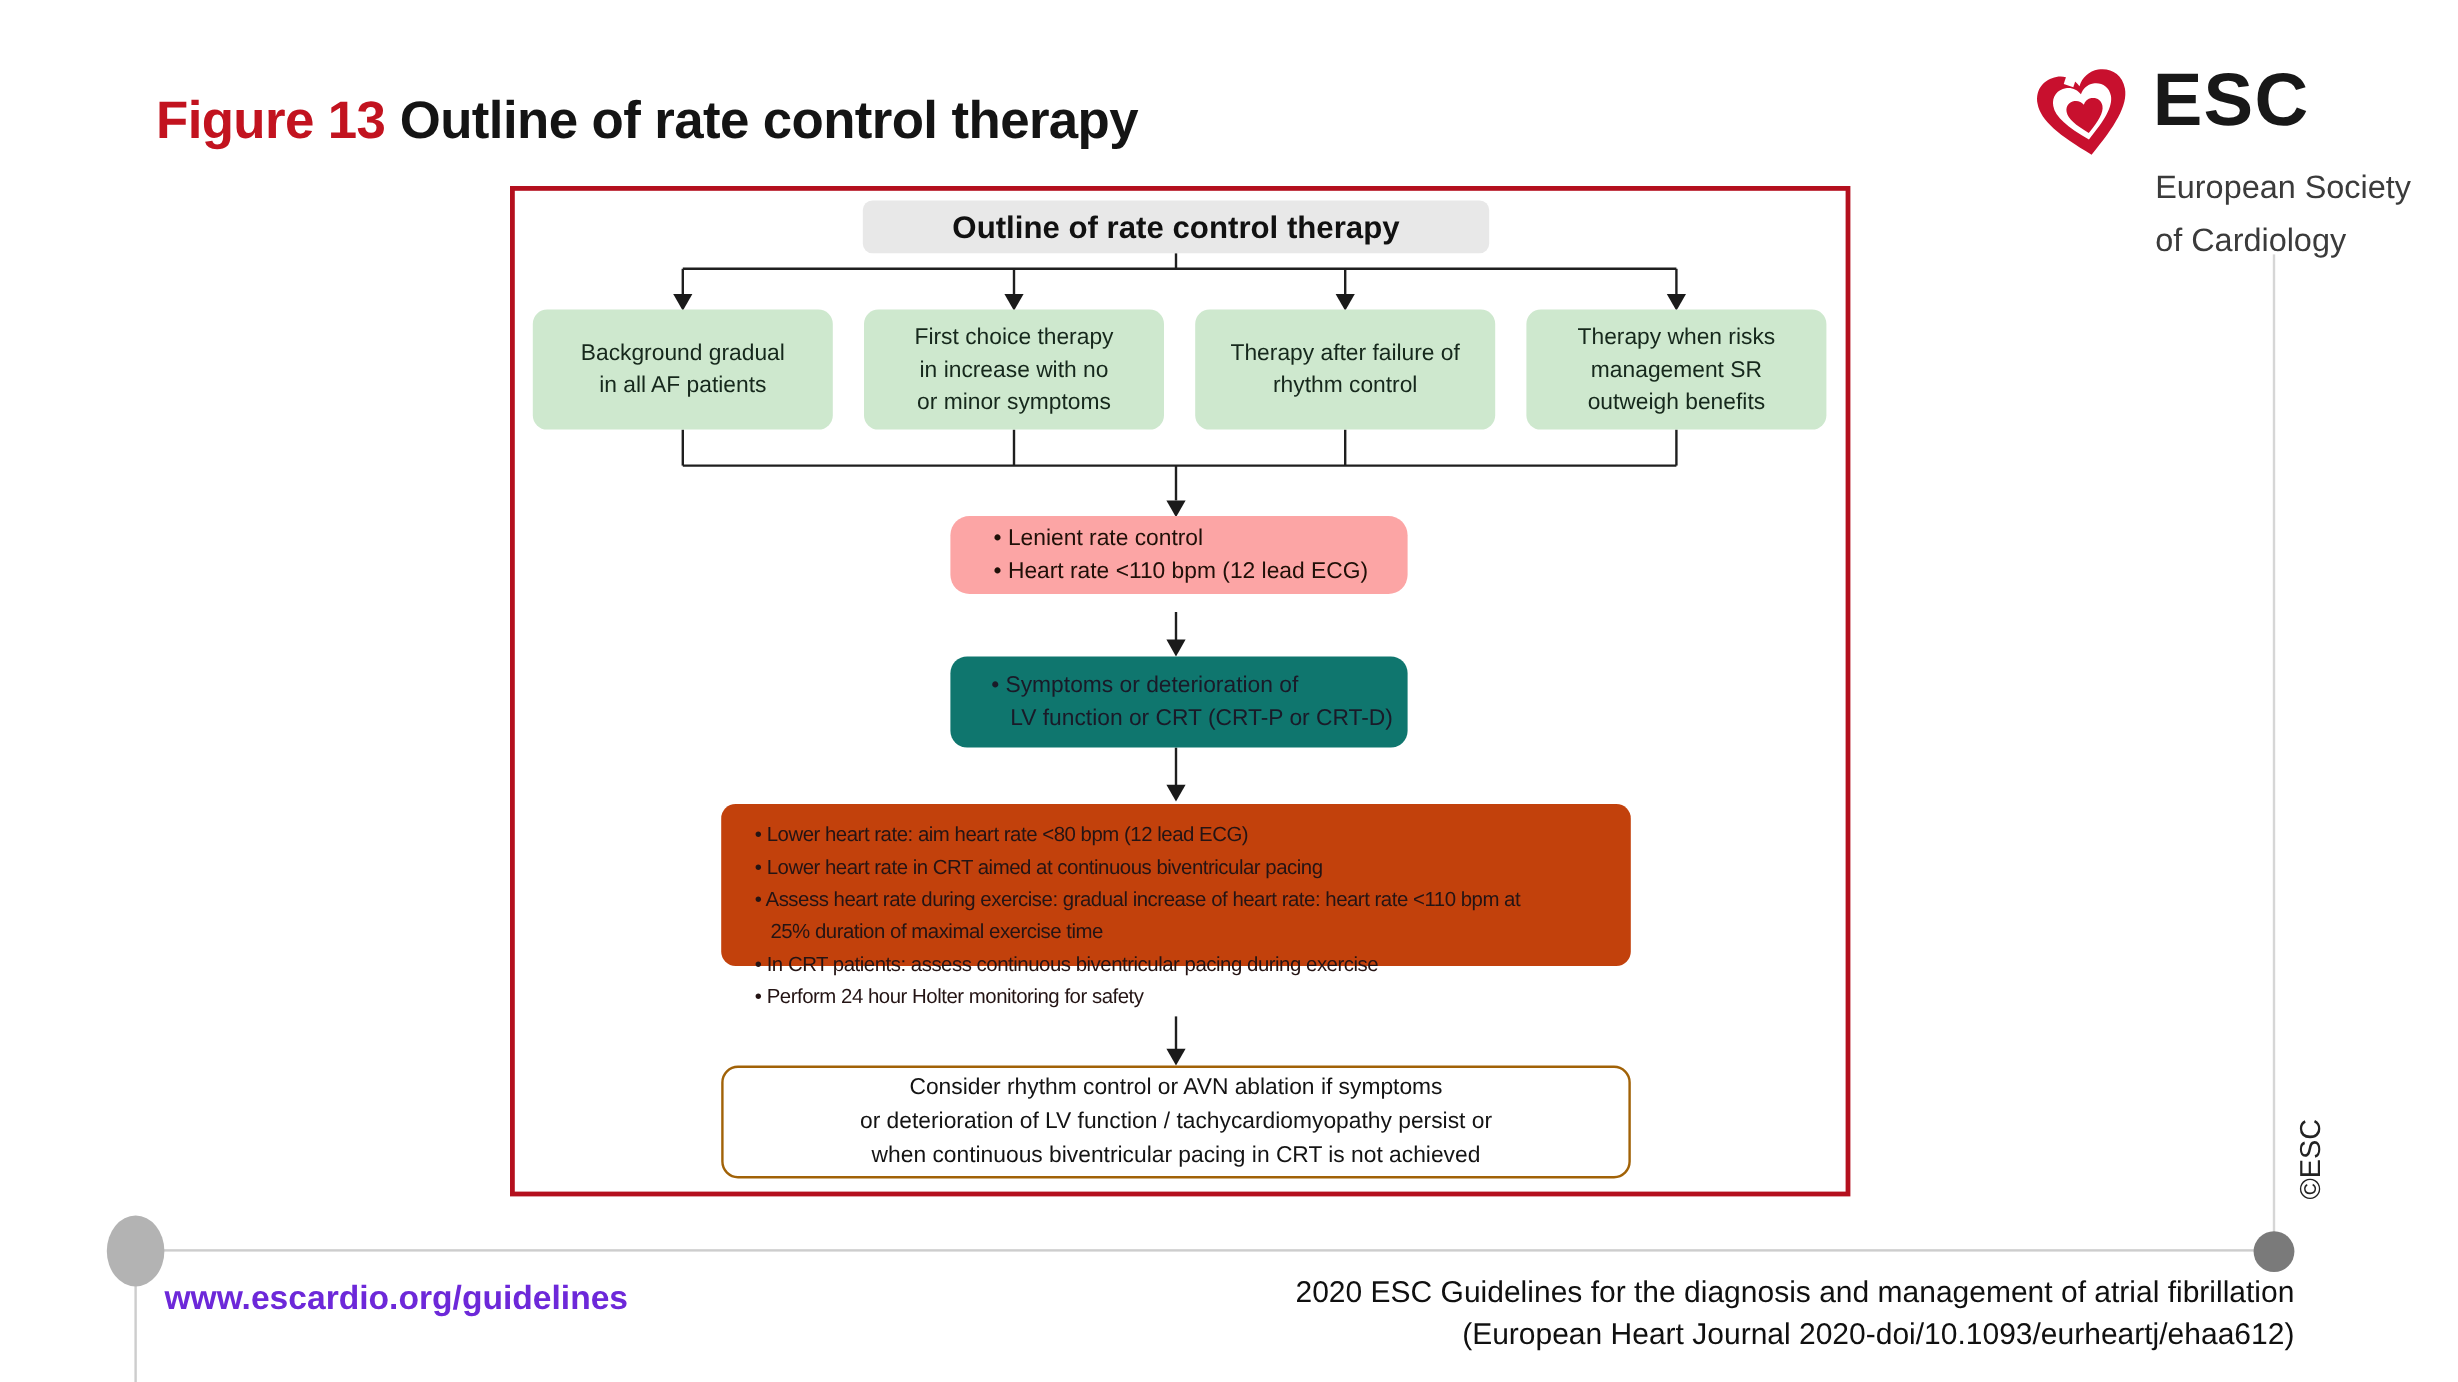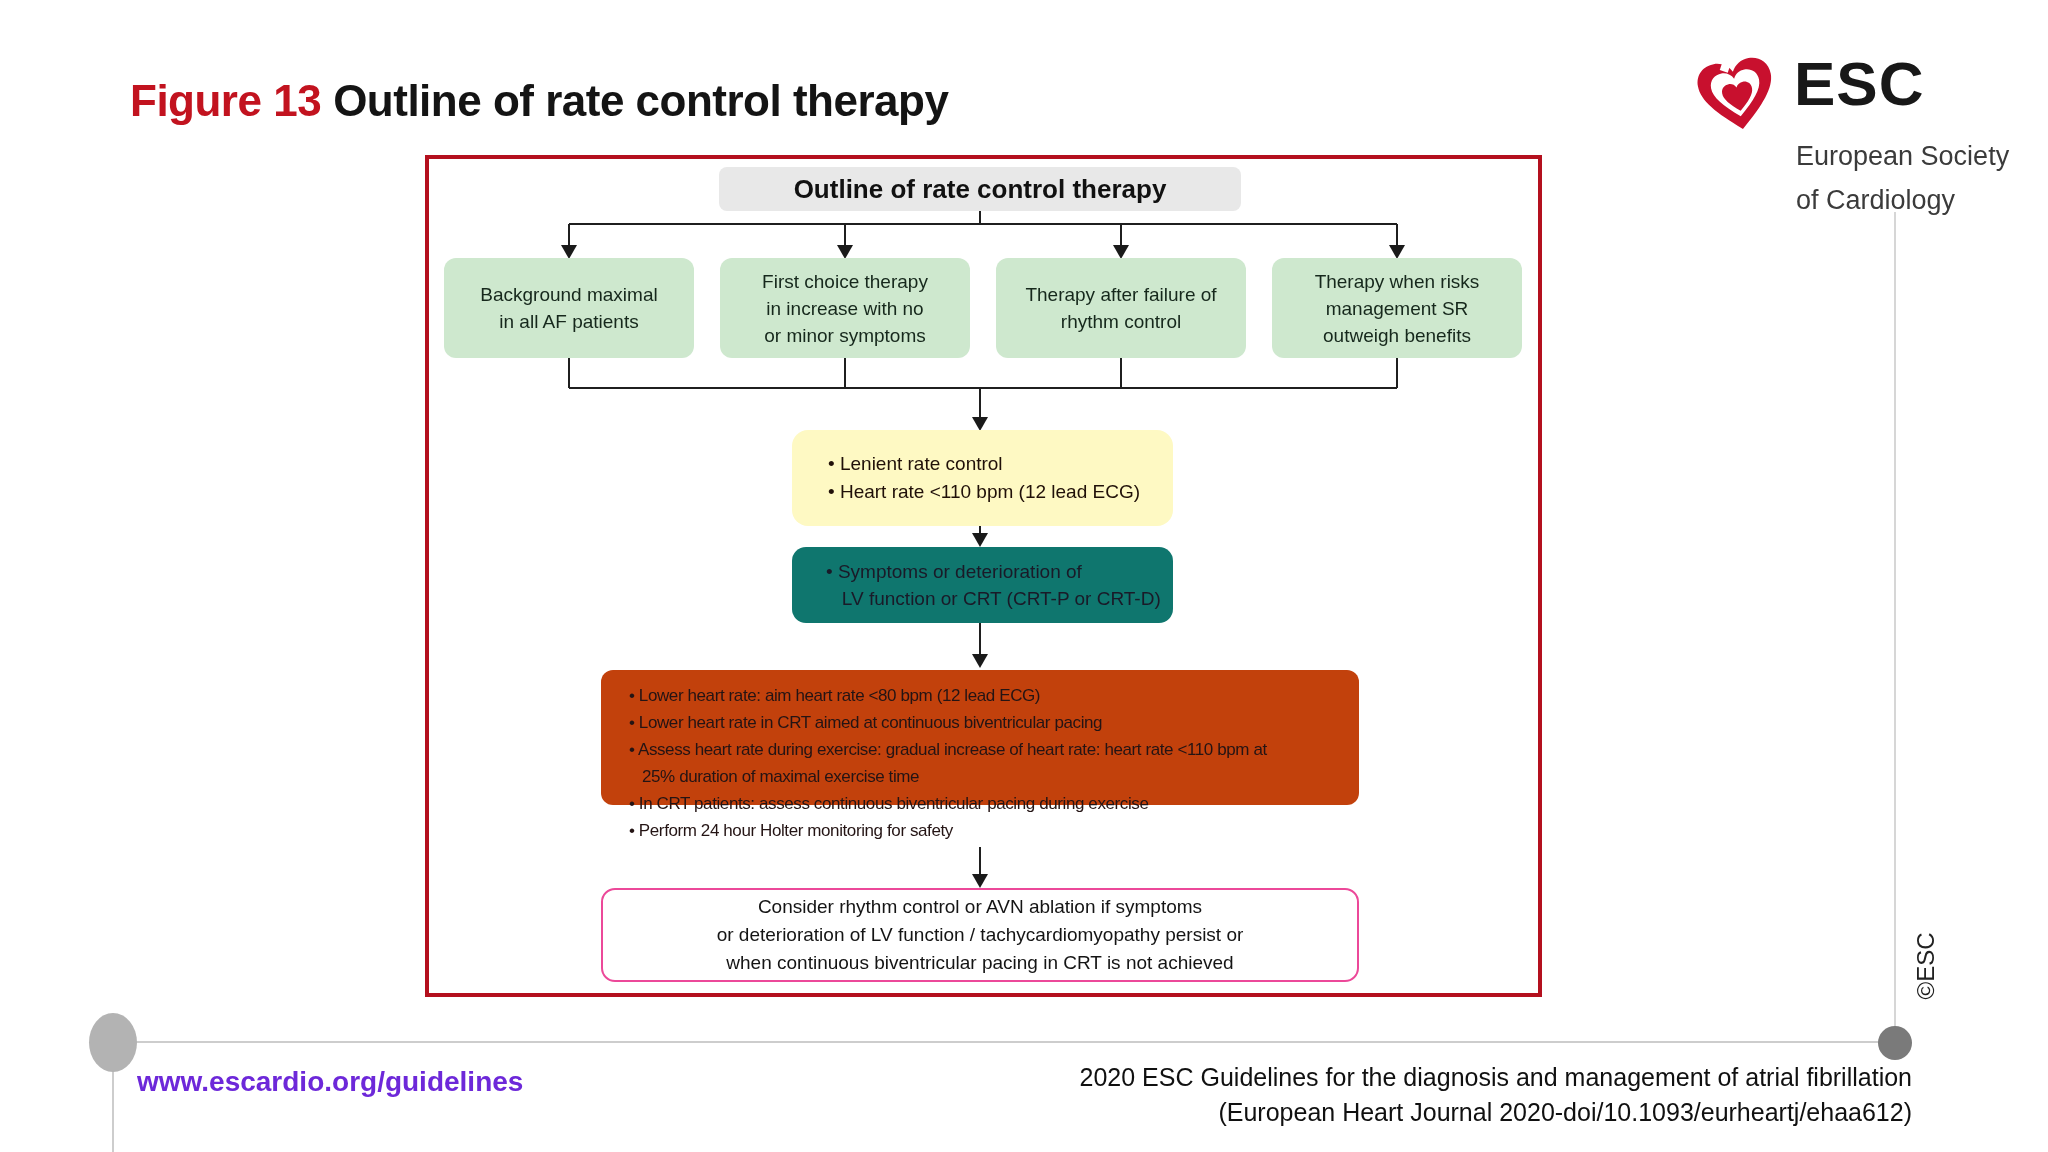--- a/index.html
+++ b/index.html
@@ -48,40 +48,40 @@
     background: #cee8ce; border-radius: 12px;
     display: flex; align-items: center; justify-content: center;
     text-align: center; font-size: 19px; line-height: 27px; color: #16281c;
   }
   .branch-1 { left: 444px; }
   .branch-2 { left: 720px; }
   .branch-3 { left: 996px; }
   .branch-4 { left: 1272px; }
 
   .lenient-box {
-    left: 792px; top: 430px; width: 381px; height: 96px;
-    background: #fef9c3; border-radius: 16px;
+    left: 792px; top: 430px; width: 381px; height: 65px;
+    background: #fca5a5; border-radius: 16px;
     display: flex; flex-direction: column; justify-content: center;
     padding-left: 36px; font-size: 19px; line-height: 28px; color: #201008;
   }
   .symptoms-box {
     left: 792px; top: 547px; width: 381px; height: 76px;
     background: #0f766e; border-radius: 14px;
     display: flex; flex-direction: column; justify-content: center;
     padding-left: 34px; font-size: 19px; line-height: 27px; color: #1a1a28;
   }
   .management-box {
     left: 601px; top: 670px; width: 758px; height: 135px;
     background: #c2410c; border-radius: 12px;
     padding: 12px 6px 0 28px;
     font-size: 17px; line-height: 27px; letter-spacing: -0.4px; color: #241414;
   }
   .consider-box {
     left: 601px; top: 888px; width: 758px; height: 94px;
-    background: #ffffff; border: 2px solid #ec4899; border-radius: 14px;
+    background: #ffffff; border: 2px solid #a16207; border-radius: 14px;
     display: flex; align-items: center; justify-content: center;
     text-align: center; font-size: 19px; line-height: 28px; color: #141414;
   }
 
   
   .hline   { left: 113px; top: 1041px; width: 1782px; height: 2px; background: #cdcdcd; }
   .vline-l { left: 112px; top: 1043px; width: 2px; height: 109px; background: #cdcdcd; }
   .vline-r { left: 1894px; top: 212px; width: 2px; height: 831px; background: #d6d6d6; }
   .dot-light { left: 89px; top: 1013px; width: 48px; height: 59px; border-radius: 50%; background: #b3b3b3; }
   .dot-dark  { left: 1878px; top: 1026px; width: 34px; height: 34px; border-radius: 50%; background: #7a7a7a; }
@@ -145,21 +145,21 @@
     <polygon points="1389,245 1405,245 1397,259"></polygon>
     <polygon points="972,417 988,417 980,431"></polygon>
     <polygon points="972,533 988,533 980,547"></polygon>
     <polygon points="972,654 988,654 980,668"></polygon>
     <polygon points="972,874 988,874 980,888"></polygon>
   </g>
 </svg>
 
 <div class="abs chart-header">Outline of rate control therapy</div>
 
-<div class="abs branch branch-1 preline">Background maximal
+<div class="abs branch branch-1 preline">Background gradual
 in all AF patients</div>
 <div class="abs branch branch-2 preline">First choice therapy
 in increase with no
 or minor symptoms</div>
 <div class="abs branch branch-3 preline">Therapy after failure of
 rhythm control</div>
 <div class="abs branch branch-4 preline">Therapy when risks
 management SR
 outweigh benefits</div>
 

